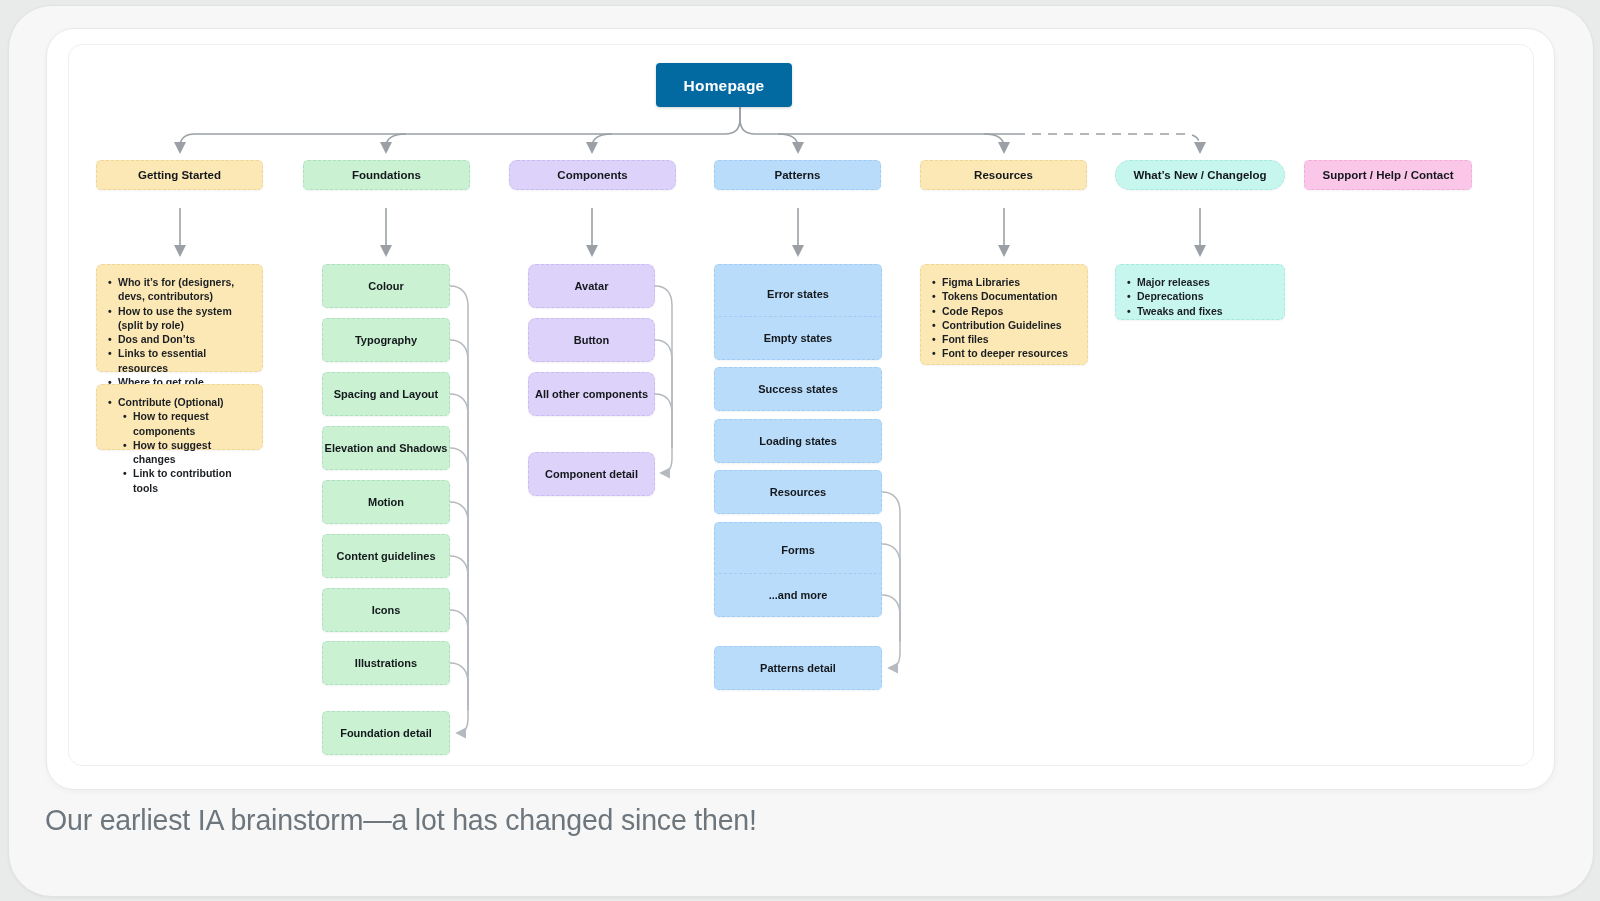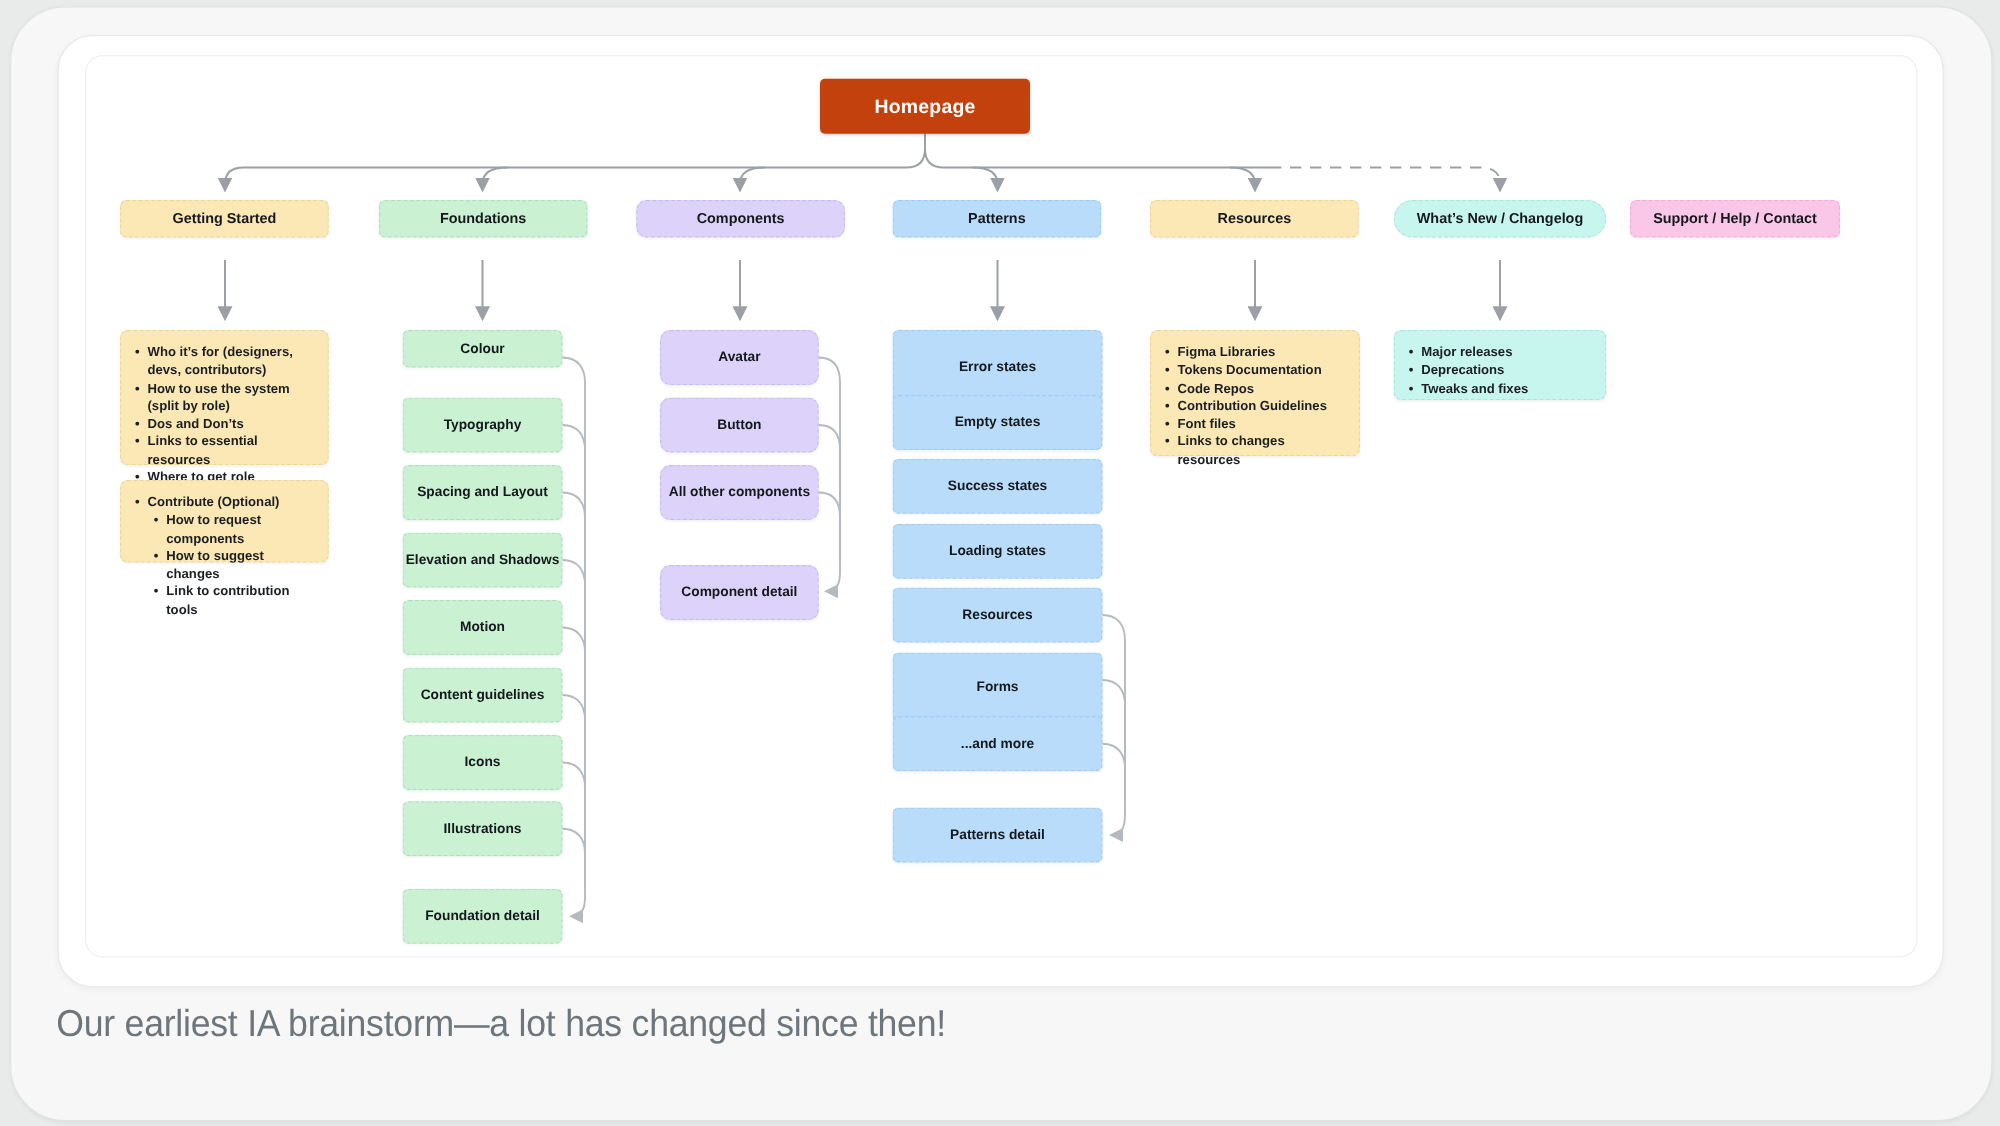--- a/index.html
+++ b/index.html
@@ -31,22 +31,22 @@
   }
   .header{font-size:11.5px;top:160px;height:30px;width:167px;}
   .child{font-size:11px;}
   .c-yellow{background:#fce8b5;border:1px dashed #eed69b;}
   .c-green{background:#c9f1d2;border:1px dashed #aee0bf;}
   .c-purple{background:#ddd2f9;border:1px dashed #c9baf2;border-radius:8px;}
   .c-blue{background:#b9dcfb;border:1px dashed #a0ccf3;}
   .c-cyan{background:#c7f6ef;border:1px dashed #a8e9de;border-radius:16px;}
   .c-pink{background:#fbc7e9;border:1px dashed #f3add9;}
   .homepage{
-    left:656px;top:63px;width:168px;height:44px;
-    background:#c2410c;color:#ffffff;font-size:15.5px;letter-spacing:.2px;
+    left:656px;top:63px;width:136px;height:44px;
+    background:#0369a1;color:#ffffff;font-size:15.5px;letter-spacing:.2px;
     border-radius:4px;border:none;box-shadow:0 1px 3px rgba(0,0,0,.18);
   }
   .note{
     position:absolute;box-sizing:border-box;padding:10px 8px 8px 8px;
     font-size:10.5px;font-weight:bold;line-height:14.3px;color:#1b1f23;
     border-radius:6px;box-shadow:0 1px 2px rgba(0,0,0,.05);text-align:left;
   }
   .note ul{margin:0;padding:0;list-style:none;}
   .note li{position:relative;padding-left:13px;}
   .note li::before{content:"\2022";position:absolute;left:3px;top:0;}
@@ -139,21 +139,21 @@
     <ul>
       <li>Contribute (Optional)</li>
     </ul>
     <ul class="sub">
       <li>How to request components</li>
       <li>How to suggest changes</li>
       <li>Link to contribution tools</li>
     </ul>
   </div>
 
-  <div class="node child c-green" style="left:322px;top:264px;width:128px;height:30px;">Colour</div>
+  <div class="node child c-green" style="left:322px;top:264px;width:128px;height:44px;">Colour</div>
   <div class="node child c-green" style="left:322px;top:318px;width:128px;height:44px;">Typography</div>
   <div class="node child c-green" style="left:322px;top:372px;width:128px;height:44px;">Spacing and Layout</div>
   <div class="node child c-green" style="left:322px;top:426px;width:128px;height:44px;">Elevation and Shadows</div>
   <div class="node child c-green" style="left:322px;top:480px;width:128px;height:44px;">Motion</div>
   <div class="node child c-green" style="left:322px;top:534px;width:128px;height:44px;">Content guidelines</div>
   <div class="node child c-green" style="left:322px;top:588px;width:128px;height:44px;">Icons</div>
   <div class="node child c-green" style="left:322px;top:641px;width:128px;height:44px;">Illustrations</div>
   <div class="node child c-green" style="left:322px;top:711px;width:128px;height:44px;">Foundation detail</div>
 
   <div class="node child c-purple" style="left:528px;top:264px;width:127px;height:44px;">Avatar</div>
@@ -170,21 +170,21 @@
   <div class="node child c-blue" style="left:714px;top:573px;width:168px;height:44px;">...and more</div>
   <div class="node child c-blue" style="left:714px;top:646px;width:168px;height:44px;">Patterns detail</div>
 
   <div class="note c-yellow" style="left:920px;top:264px;width:168px;height:101px;">
     <ul>
       <li>Figma Libraries</li>
       <li>Tokens Documentation</li>
       <li>Code Repos</li>
       <li>Contribution Guidelines</li>
       <li>Font files</li>
-      <li>Links to changes resources</li>
+      <li>Font to deeper resources</li>
     </ul>
   </div>
 
   <div class="note c-cyan" style="left:1115px;top:264px;width:170px;height:56px;">
     <ul>
       <li>Major releases</li>
       <li>Deprecations</li>
       <li>Tweaks and fixes</li>
     </ul>
   </div>

